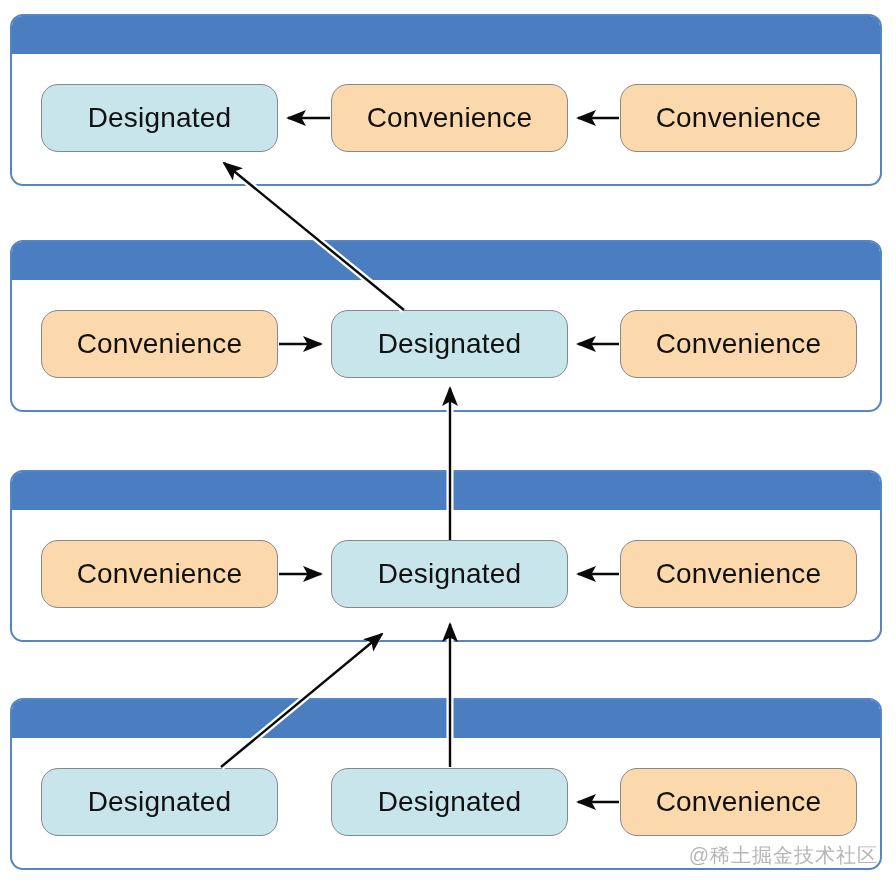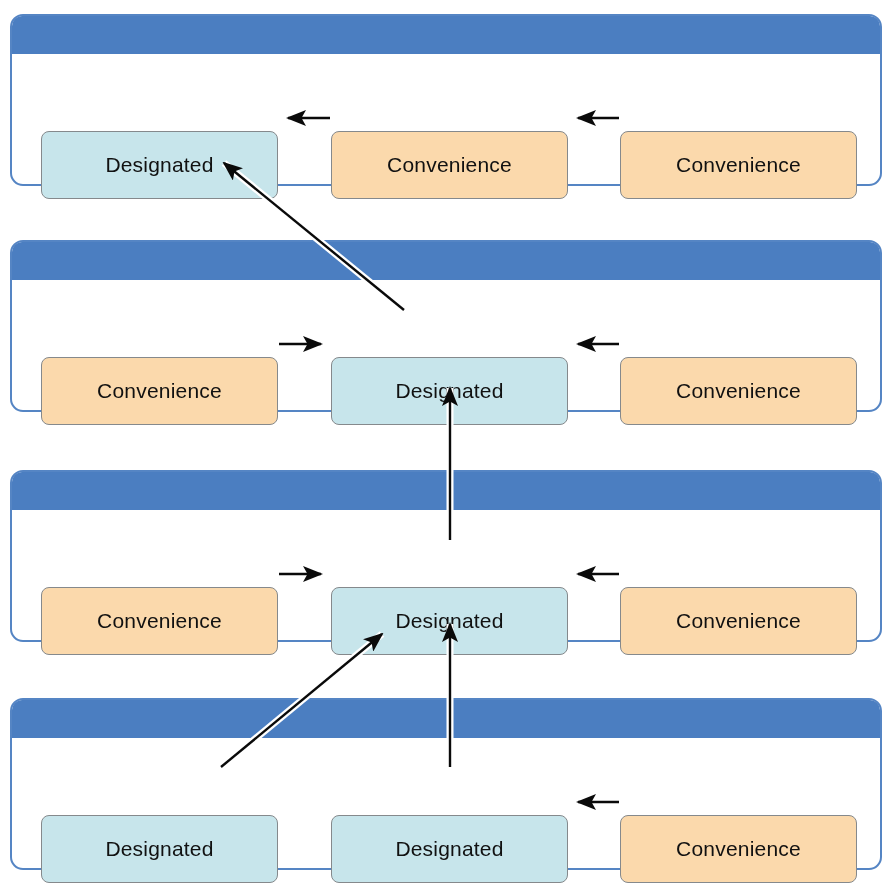--- a/index.html
+++ b/index.html
@@ -25,26 +25,25 @@
     height:38px;
     background:var(--header-blue,#4B7EC1);
     border-radius:10px 10px 0 0;
   }
   .box{
     position:absolute;
     top:68px;
     width:237px;height:68px;
     box-sizing:border-box;
     border:1.5px solid var(--box-border,#85898C);
-    border-radius:8px;
+    border-radius:17px;
     display:flex;align-items:center;justify-content:center;
-    font-size:21px;
+    font-size:28px;
     color:var(--box-text,#111111);
     letter-spacing:0.2px;
-    margin-top:47px;
   }
   .designated{ background:var(--designated-fill,#C7E5EB); }
   .convenience{ background:var(--convenience-fill,#FBD9AC); }
   .pos-left{ left:29px; }
   .pos-mid{ left:319px; }
   .pos-right{ left:608px; }
   #arrow-layer{
     position:absolute;
     top:0;left:0;
     width:896px;height:888px;
@@ -134,14 +133,15 @@
       </g>
       <g>
         <line x1="450" y1="767" x2="450" y2="624" class="casing"></line>
         <line x1="450" y1="767" x2="450" y2="624" class="shaft" marker-end="url(#ah)"></line>
       </g>
       <g>
         <line x1="619" y1="802" x2="578" y2="802" class="shaft" marker-end="url(#ah)"></line>
       </g>
     </svg>
 
+  <div class="watermark">@稀土掘金技术社区</div>
 
 </div>
 
 </body></html>

